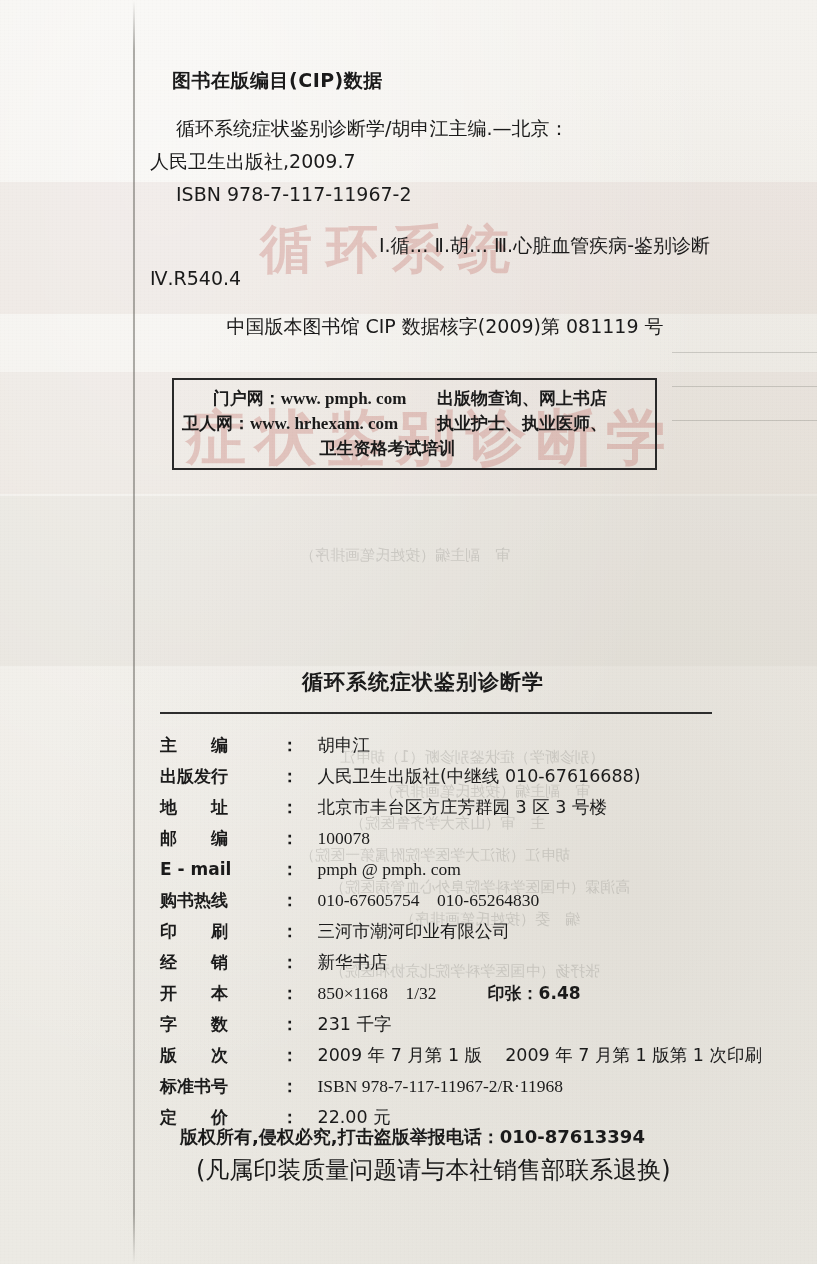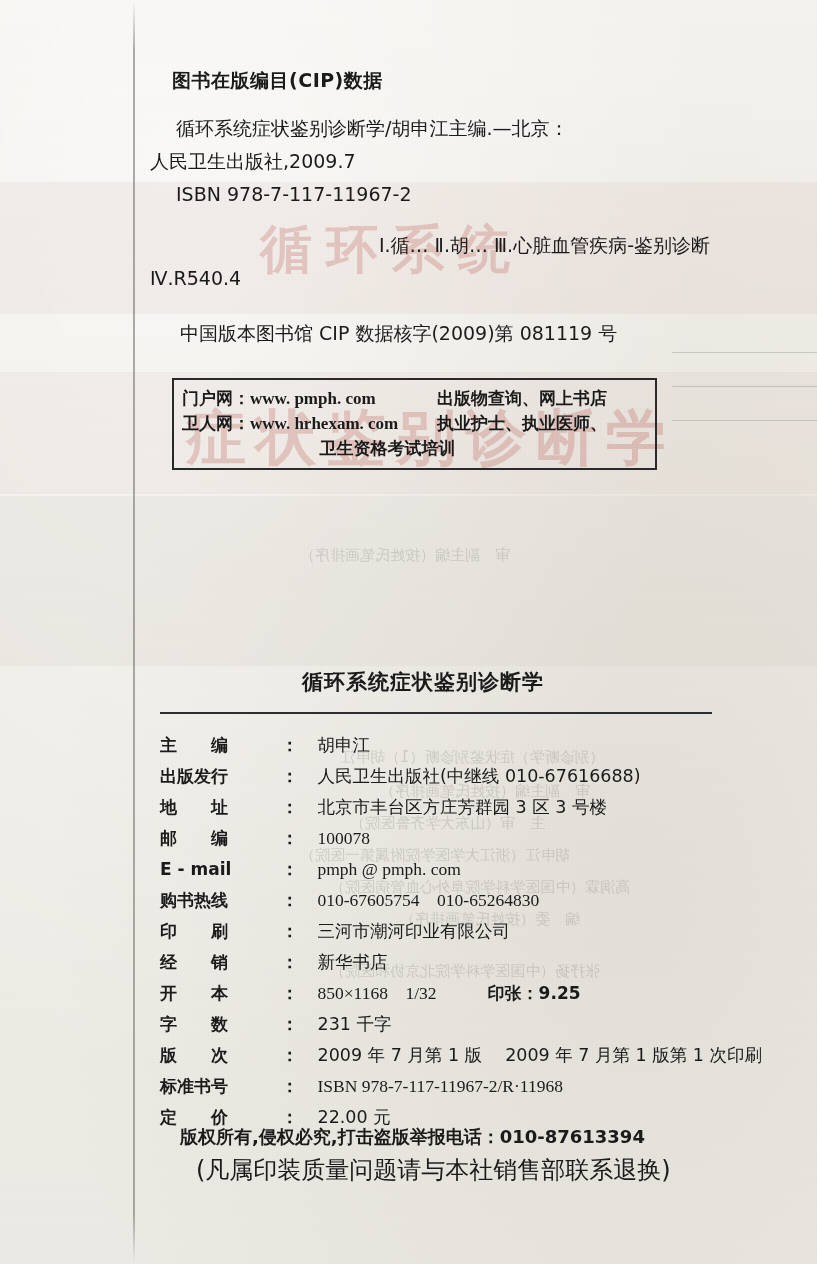--- a/index.html
+++ b/index.html
@@ -124,21 +124,21 @@
     display: flex;
     align-items: baseline;
     font-size: 17px;
     font-weight: bold;
     padding: 0 8px;
     line-height: 25px;
     font-family: "Liberation Serif", serif;
   }
   .web-row .left { width: 255px; white-space: nowrap; }
   .web-row .right { white-space: nowrap; }
-  .web-row.pad-top { padding-top: 6px; }
+  .web-row.pad-top { padding-top: 6px; text-align: center; }
   .web-row.right-only { justify-content: center; padding-right: 62px; }
 
   
   .colophon-title {
     position: absolute;
     left: 302px;
     top: 668px;
     font-size: 21px;
     font-weight: bold;
     font-family: "DejaVu Sans", sans-serif;
@@ -234,21 +234,21 @@
 <div class="binding-line"></div>
 
 <div class="cip-title cjk">图书在版编目(CIP)数据</div>
 
 <div class="cip-body cjk">
   <div class="cip-line indent">循环系统症状鉴别诊断学/胡申江主编.—北京：</div>
   <div class="cip-line">人民卫生出版社,2009.7</div>
   <div class="cip-line indent">ISBN 978-7-117-11967-2</div>
   <div class="cip-line indent2" style="margin-top:18px;">Ⅰ.循…  Ⅱ.胡…  Ⅲ.心脏血管疾病-鉴别诊断</div>
   <div class="cip-line">Ⅳ.R540.4</div>
-  <div class="cip-line center-ish" style="margin-top:22px;">中国版本图书馆 CIP 数据核字(2009)第 081119 号</div>
+  <div class="cip-line center-ish" style="margin-top:15px;text-align:center;">中国版本图书馆 CIP 数据核字(2009)第 081119 号</div>
 </div>
 
 <div class="web-box">
   <div class="web-row pad-top">
     <span class="left">门户网：www. pmph. com</span>
     <span class="right cjk">出版物查询、网上书店</span>
   </div>
   <div class="web-row">
     <span class="left">卫人网：www. hrhexam. com</span>
     <span class="right cjk">执业护士、执业医师、</span>
@@ -299,21 +299,21 @@
   </div>
   <div class="colo-row">
     <span class="colo-label cjk">经　　销</span>
     <span class="colo-sep cjk">：</span>
     <span class="colo-val cjk">新华书店</span>
   </div>
   <div class="colo-row">
     <span class="colo-label cjk">开　　本</span>
     <span class="colo-sep cjk">：</span>
     <span class="colo-val">850×1168　1/32</span>
-    <span class="colo-extra cjk">印张：9.25</span>
+    <span class="colo-extra cjk">印张：6.48</span>
   </div>
   <div class="colo-row">
     <span class="colo-label cjk">字　　数</span>
     <span class="colo-sep cjk">：</span>
     <span class="colo-val cjk">231 千字</span>
   </div>
   <div class="colo-row">
     <span class="colo-label cjk">版　　次</span>
     <span class="colo-sep cjk">：</span>
     <span class="colo-val cjk">2009 年 7 月第 1 版　 2009 年 7 月第 1 版第 1 次印刷</span>

